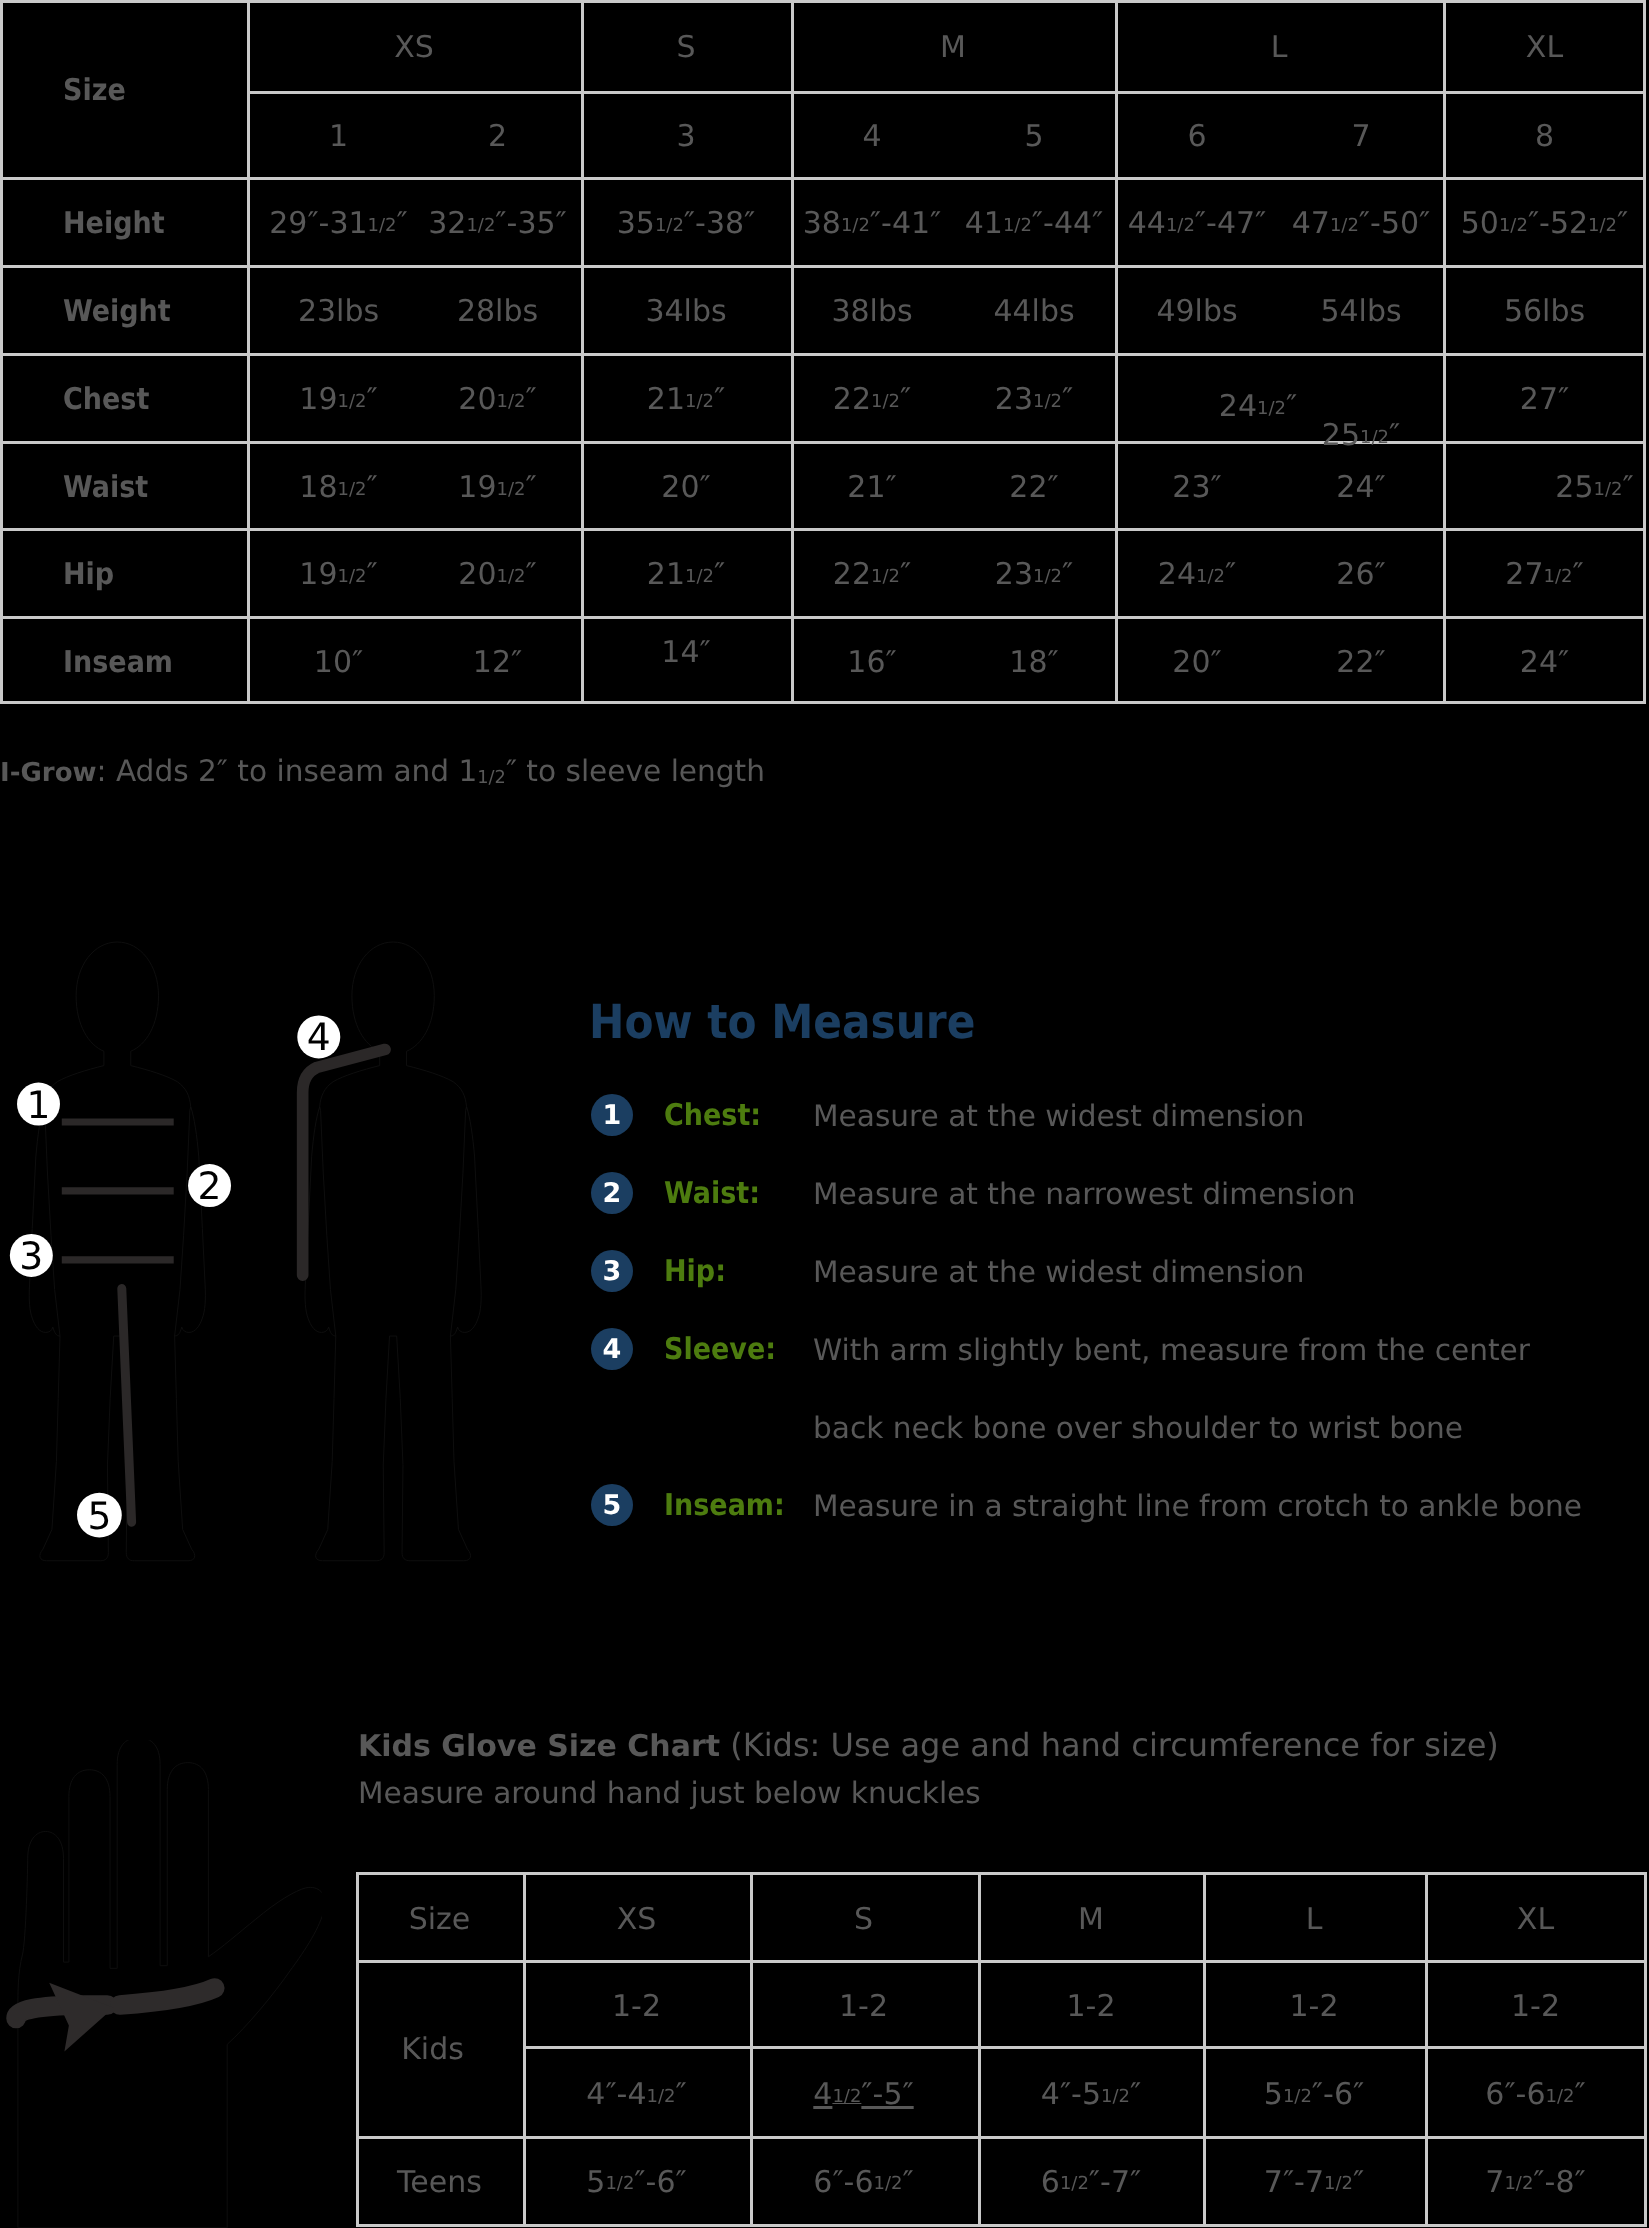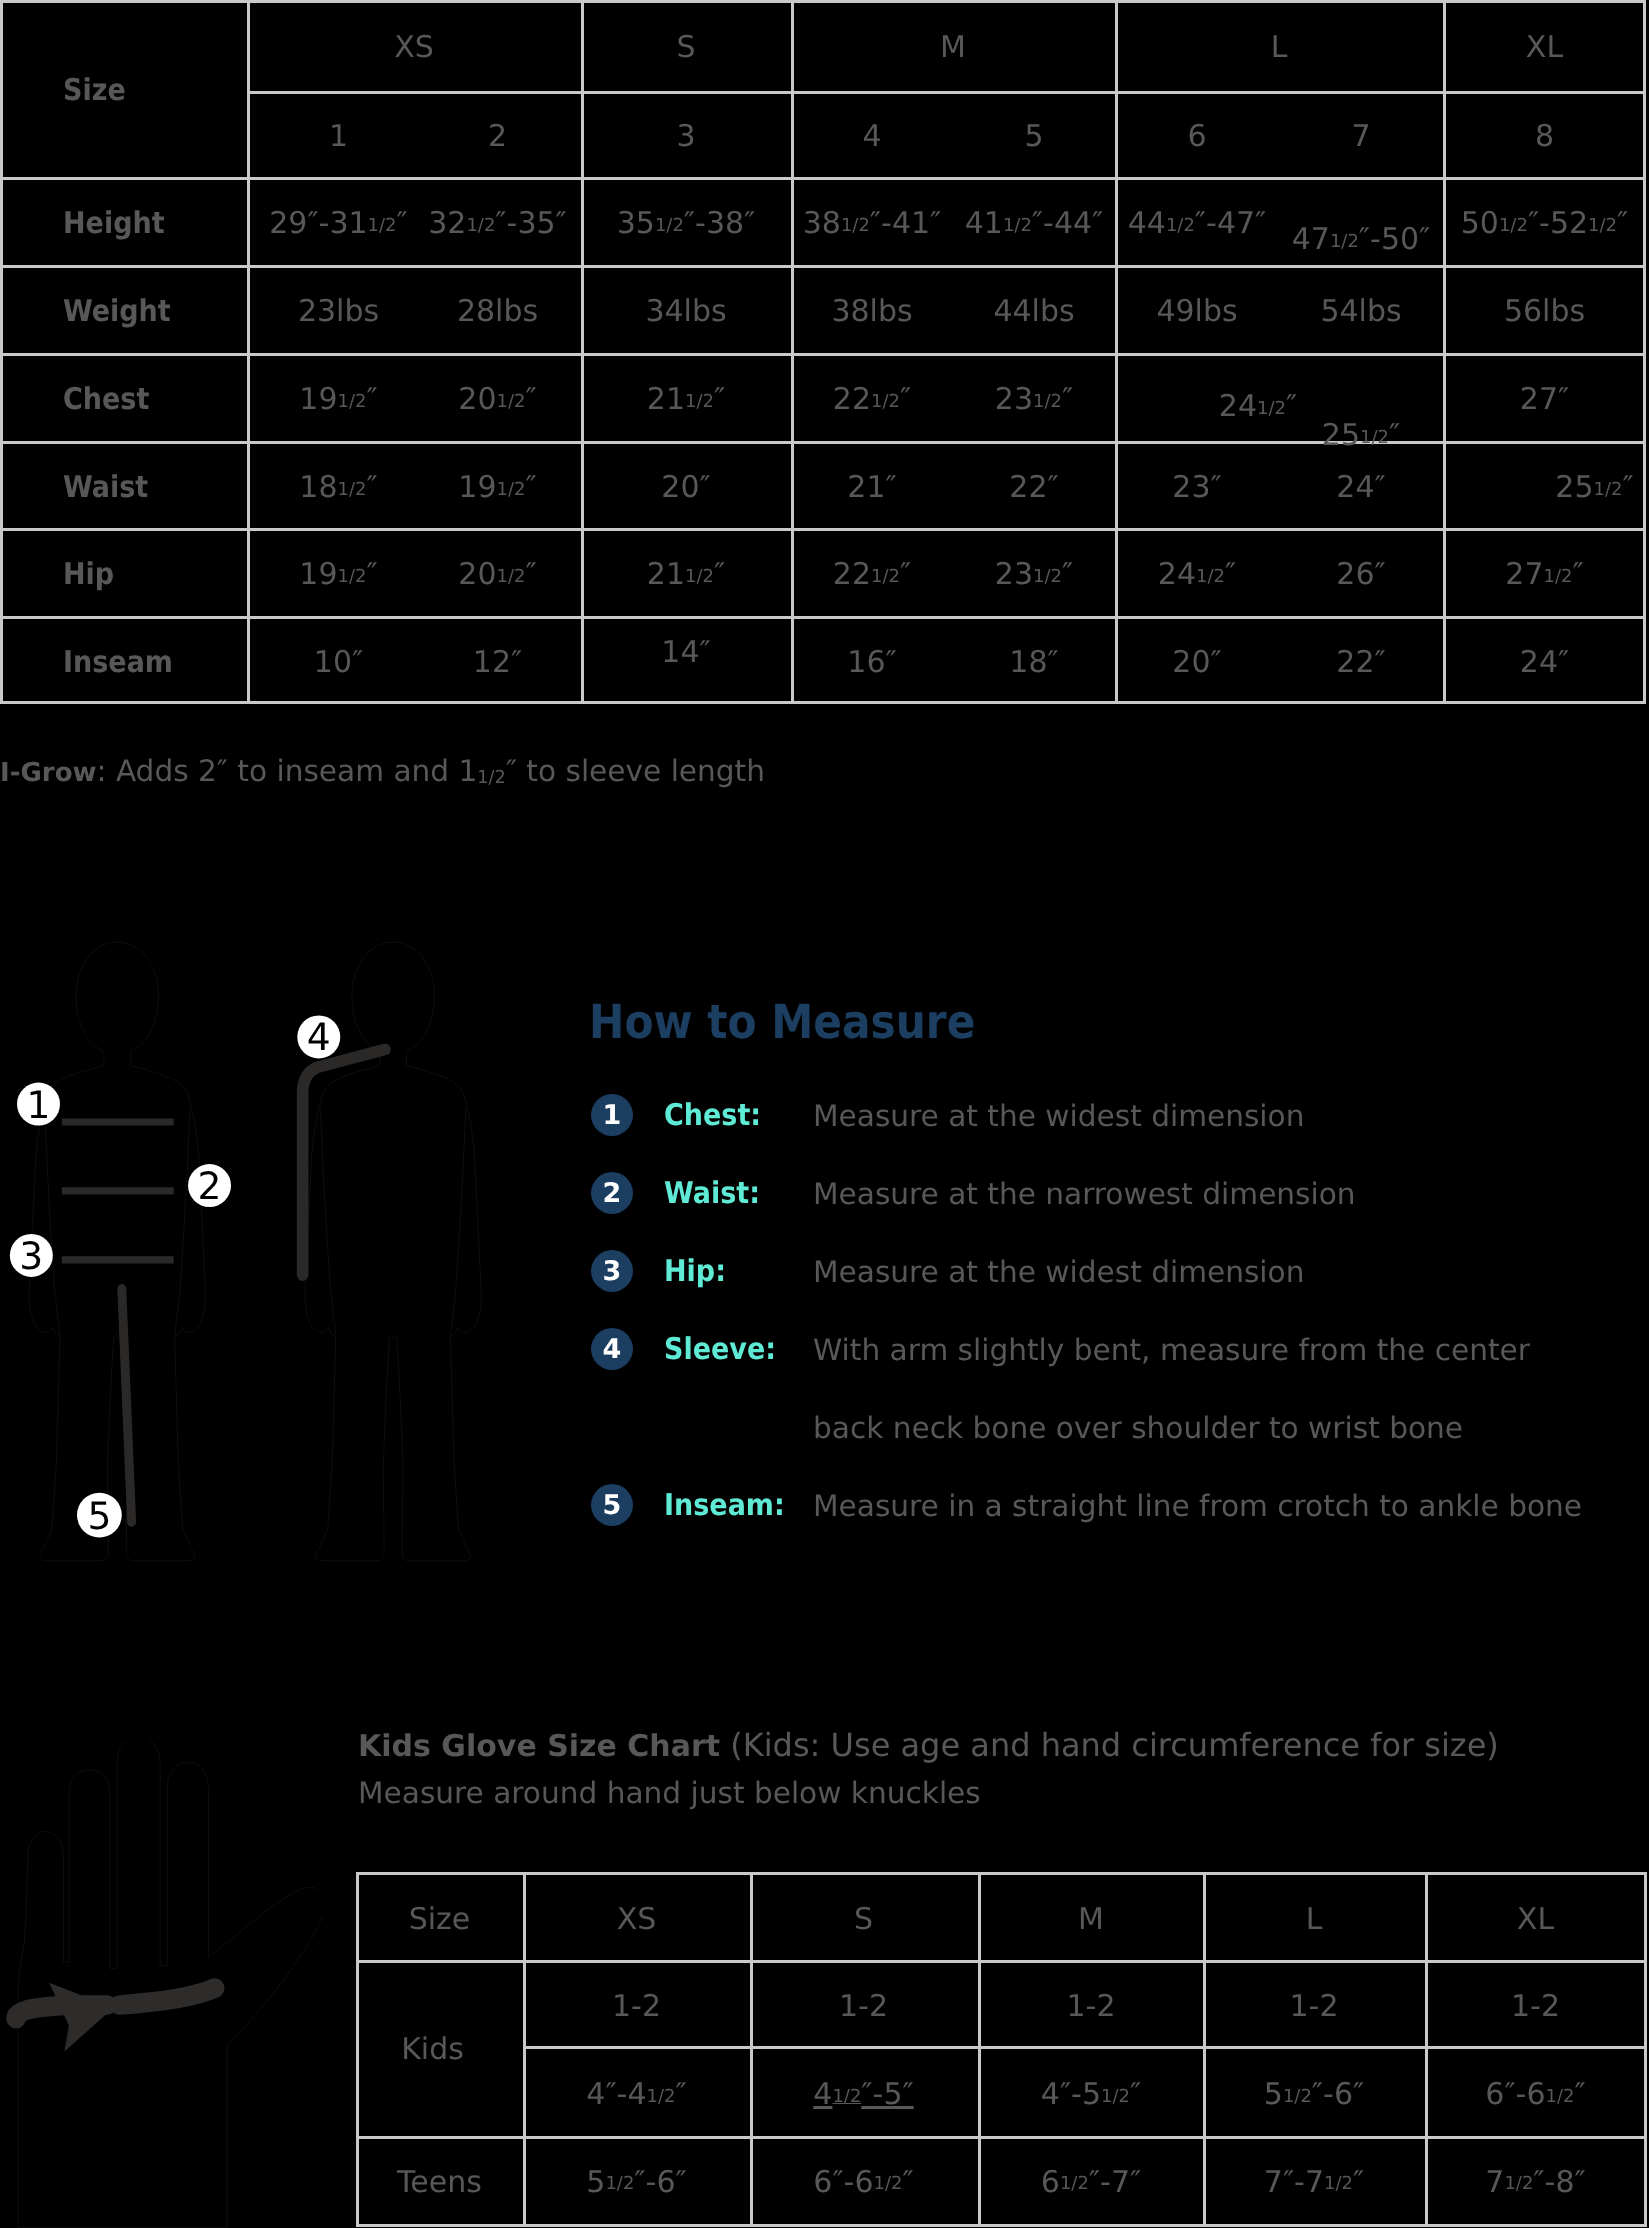--- a/index.html
+++ b/index.html
@@ -34,21 +34,21 @@
   .fmt{fill:#000;font-size:42px;text-anchor:middle;font-family:"DejaVu Sans",sans-serif;}
 
   
   .htm{position:absolute;left:589px;top:999px;width:1057px;}
   .htm h2{margin:0;color:#1b3e61;font-size:47px;font-weight:bold;letter-spacing:0px;line-height:1;
           font-family:"DejaVu Sans Condensed","DejaVu Sans",sans-serif;}
   .mrow{position:absolute;left:0;}
   .badge{position:absolute;width:42px;height:42px;border-radius:50%;background:#1b3e61;color:#fff;
          display:flex;align-items:center;justify-content:center;font-size:27px;font-weight:bold;
          line-height:1;}
-  .mname{position:absolute;color:#5eead4;font-size:30px;font-weight:bold;letter-spacing:0px;white-space:nowrap;
+  .mname{position:absolute;color:#4d7c0f;font-size:30px;font-weight:bold;letter-spacing:0px;white-space:nowrap;
          font-family:"DejaVu Sans Condensed","DejaVu Sans",sans-serif;}
   .mdesc{position:absolute;color:#585858;font-size:29.6px;letter-spacing:0px;white-space:nowrap;}
 
   
   .hand{position:absolute;left:0px;top:1740px;width:322px;height:488px;}
   .harrow{stroke:#2e2b2b;stroke-width:22;stroke-linecap:round;fill:none;}
   .harrowhead{fill:#2e2b2b;}
 
   
   .glovetitle{position:absolute;left:358px;top:1726px;color:#585858;font-size:32px;letter-spacing:0px;}
@@ -93,21 +93,21 @@
       <div class="cell" style="left: 1115px; top: 91px; width: 164px; height: 86px;">6</div>
       <div class="cell" style="left: 1279px; top: 91px; width: 164px; height: 86px;">7</div>
       <div class="cell" style="left: 1443px; top: 91px; width: 203px; height: 86px;">8</div>
       <div class="cell lbl" style="left: 0px; top: 177px; width: 247px; height: 88px;">Height</div>
       <div class="cell" style="left: 255px; top: 177px; width: 167px; height: 88px;">29″-31<span class="frac">1/2</span>″</div>
       <div class="cell" style="left: 414px; top: 177px; width: 167px; height: 88px;">32<span class="frac">1/2</span>″-35″</div>
       <div class="cell" style="left: 581px; top: 177px; width: 210px; height: 88px;">35<span class="frac">1/2</span>″-38″</div>
       <div class="cell" style="left: 791px; top: 177px; width: 162px; height: 88px;">38<span class="frac">1/2</span>″-41″</div>
       <div class="cell" style="left: 953px; top: 177px; width: 162px; height: 88px;">41<span class="frac">1/2</span>″-44″</div>
       <div class="cell" style="left: 1115px; top: 177px; width: 164px; height: 88px;">44<span class="frac">1/2</span>″-47″</div>
-      <div class="cell" style="left: 1279px; top: 177px; width: 164px; height: 88px; margin-top: 16px;">47<span class="frac">1/2</span>″-50″</div>
+      <div class="cell" style="left: 1279px; top: 177px; width: 164px; height: 88px;">47<span class="frac">1/2</span>″-50″</div>
       <div class="cell" style="left: 1443px; top: 177px; width: 203px; height: 88px;">50<span class="frac">1/2</span>″-52<span class="frac">1/2</span>″</div>
       <div class="cell lbl" style="left: 0px; top: 265px; width: 247px; height: 88px;">Weight</div>
       <div class="cell" style="left: 255px; top: 265px; width: 167px; height: 88px;">23lbs</div>
       <div class="cell" style="left: 414px; top: 265px; width: 167px; height: 88px;">28lbs</div>
       <div class="cell" style="left: 581px; top: 265px; width: 210px; height: 88px;">34lbs</div>
       <div class="cell" style="left: 791px; top: 265px; width: 162px; height: 88px;">38lbs</div>
       <div class="cell" style="left: 953px; top: 265px; width: 162px; height: 88px;">44lbs</div>
       <div class="cell" style="left: 1115px; top: 265px; width: 164px; height: 88px;">49lbs</div>
       <div class="cell" style="left: 1279px; top: 265px; width: 164px; height: 88px;">54lbs</div>
       <div class="cell" style="left: 1443px; top: 265px; width: 203px; height: 88px;">56lbs</div>

